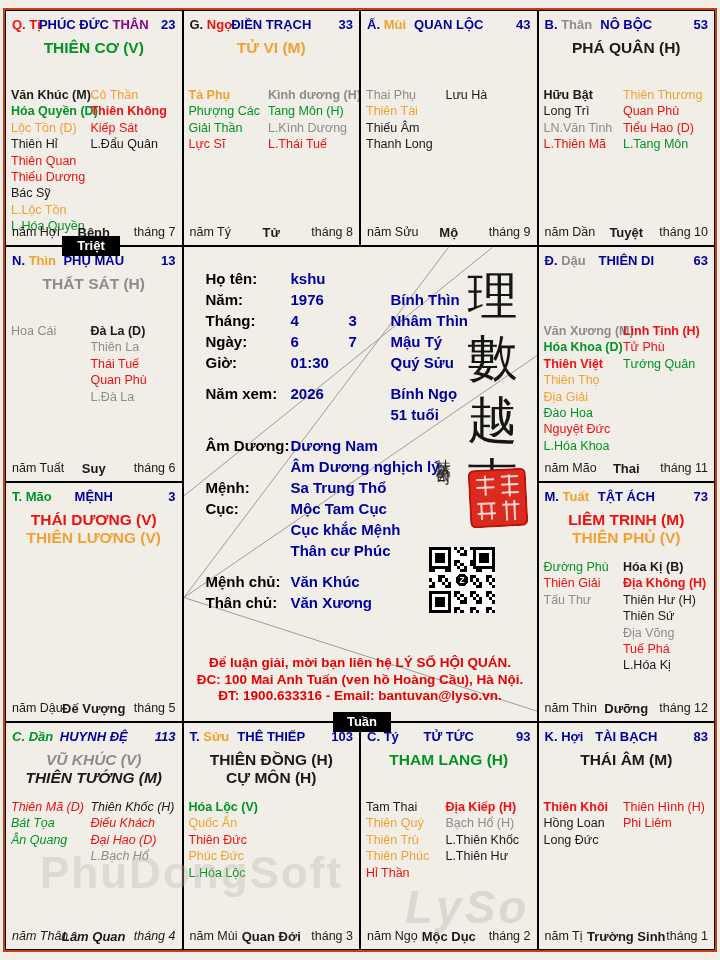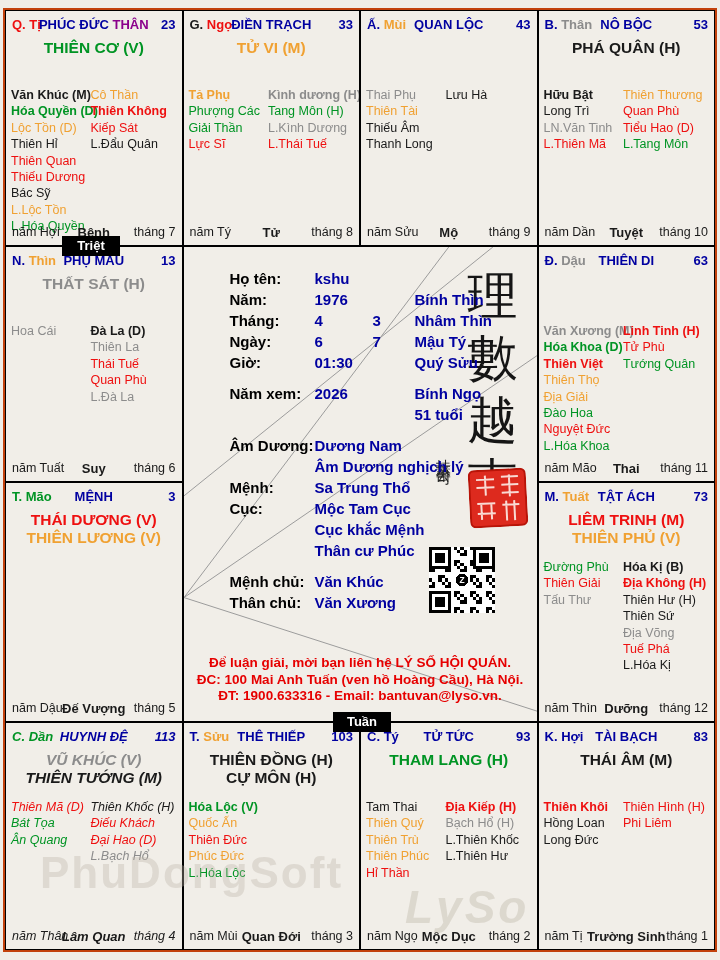--- a/index.html
+++ b/index.html
@@ -37,21 +37,21 @@
   .pbody div{white-space:nowrap;}
   .pfoot{position:absolute;left:6px;right:6px;bottom:4px;height:16px;font-size:12.5px;color:#1a1a1a;margin-top:35px;}
   .pfoot .fy{position:absolute;left:0;}
   .pfoot .fs{position:absolute;left:0;right:0;text-align:center;font-weight:bold;font-size:13px;}
   .pfoot .fm{position:absolute;right:0;padding-left:8px;}
   .b{font-weight:bold;}
   
   .c-black{color:#1a1a1a}.c-navy{color:#0000a0}.c-red{color:#ee1010}
   .c-green{color:#009424}.c-orange{color:#f0a132}.c-gray{color:#8c8c8c}.c-purple{color:#8b008b}
   
-  .inforows{position:absolute;left:22px;top:22px;right:24px;z-index:2;margin-left:24px;}
+  .inforows{position:absolute;left:22px;top:22px;right:24px;z-index:2;}
   .irow{height:21px;font-size:15px;font-weight:bold;line-height:20px;white-space:nowrap;}
   .irow.gap{margin-top:10px;}
   .irow .lab{display:inline-block;width:85px;color:#000;}
   .irow .v1{display:inline-block;width:100px;color:#0000a0;}
   .irow .v1n{display:inline-block;width:58px;color:#0000a0;}
   .irow .vb{display:inline-block;width:42px;color:#0000a0;}
   .irow .vr{color:#0000a0;}
   .adblock{position:absolute;left:0;right:0;top:408px;text-align:center;z-index:3;
     color:#e60000;font-weight:bold;font-size:13.5px;line-height:16.5px;white-space:nowrap;}
   .calli{position:absolute;top:18px;right:14px;width:60px;z-index:1;

